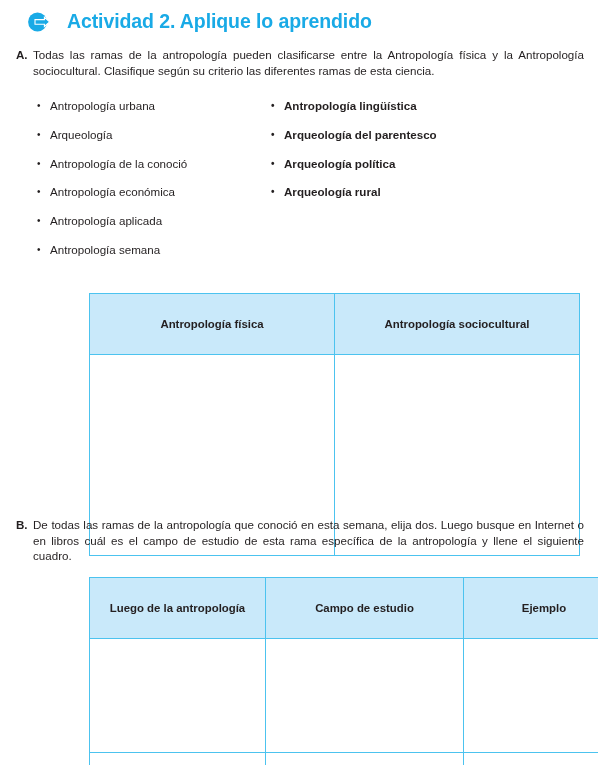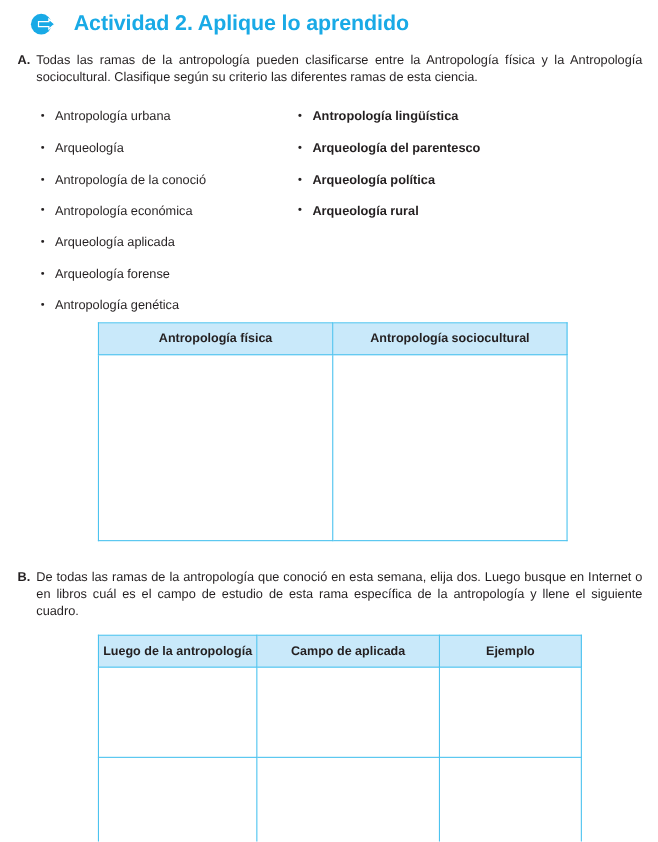--- a/index.html
+++ b/index.html
@@ -96,21 +96,21 @@
   
   .sheet-table {
     border-collapse: collapse;
     table-layout: fixed;
     border: 1.5px solid #4cc3ef;
     background: #ffffff;
   }
   .sheet-table th,
   .sheet-table td {
     border: 1.5px solid #4cc3ef;
-    padding: 0;
+    padding: 16px;
     margin-top: 20px;
   }
   .sheet-table th {
     background: #c9e9fa;
     font-size: 11.4px;
     font-weight: bold;
     color: #231f20;
     height: 28px;
     text-align: center;
     vertical-align: middle;
@@ -165,23 +165,22 @@
   <span class="para-letter">A.</span>
   <span class="para-text">Todas las ramas de la antropología pueden clasificarse entre la Antropología física y la Antropología sociocultural. Clasifique según su criterio las diferentes ramas de esta ciencia.</span>
 </div>
 
 <div class="branch-list">
   <ul class="branch-col left">
     <li class="branch-item">Antropología urbana</li>
     <li class="branch-item">Arqueología</li>
     <li class="branch-item">Antropología de la conoció</li>
     <li class="branch-item">Antropología económica</li>
-    <li class="branch-item">Arqueología aplicada</li>
-    <li class="branch-item">Arqueología forense</li>
-    <li class="branch-item">Antropología genética</li>
+    <li class="branch-item">Antropología aplicada</li>
+    <li class="branch-item">Antropología semana</li>
   </ul>
   <ul class="branch-col right">
     <li class="branch-item">Antropología lingüística</li>
     <li class="branch-item">Arqueología del parentesco</li>
     <li class="branch-item">Arqueología política</li>
     <li class="branch-item">Arqueología rural</li>
   </ul>
 </div>
 
 <table class="sheet-table" id="table-classify">
@@ -203,21 +202,21 @@
   <div class="para" id="para-b">
     <span class="para-letter">B.</span>
     <span class="para-text">De todas las ramas de la antropología que conoció en esta semana, elija dos. Luego busque en Internet o en libros cuál es el campo de estudio de esta rama específica de la antropología y llene el siguiente cuadro.</span>
   </div>
 </div>
 
 <table class="sheet-table" id="table-research">
   <thead>
     <tr>
       <th class="col-branch">Luego de la antropología</th>
-      <th class="col-field">Campo de aplicada</th>
+      <th class="col-field">Campo de estudio</th>
       <th class="col-example">Ejemplo</th>
     </tr>
   </thead>
   <tbody>
     <tr>
       <td></td>
       <td></td>
       <td></td>
     </tr>
     <tr>

